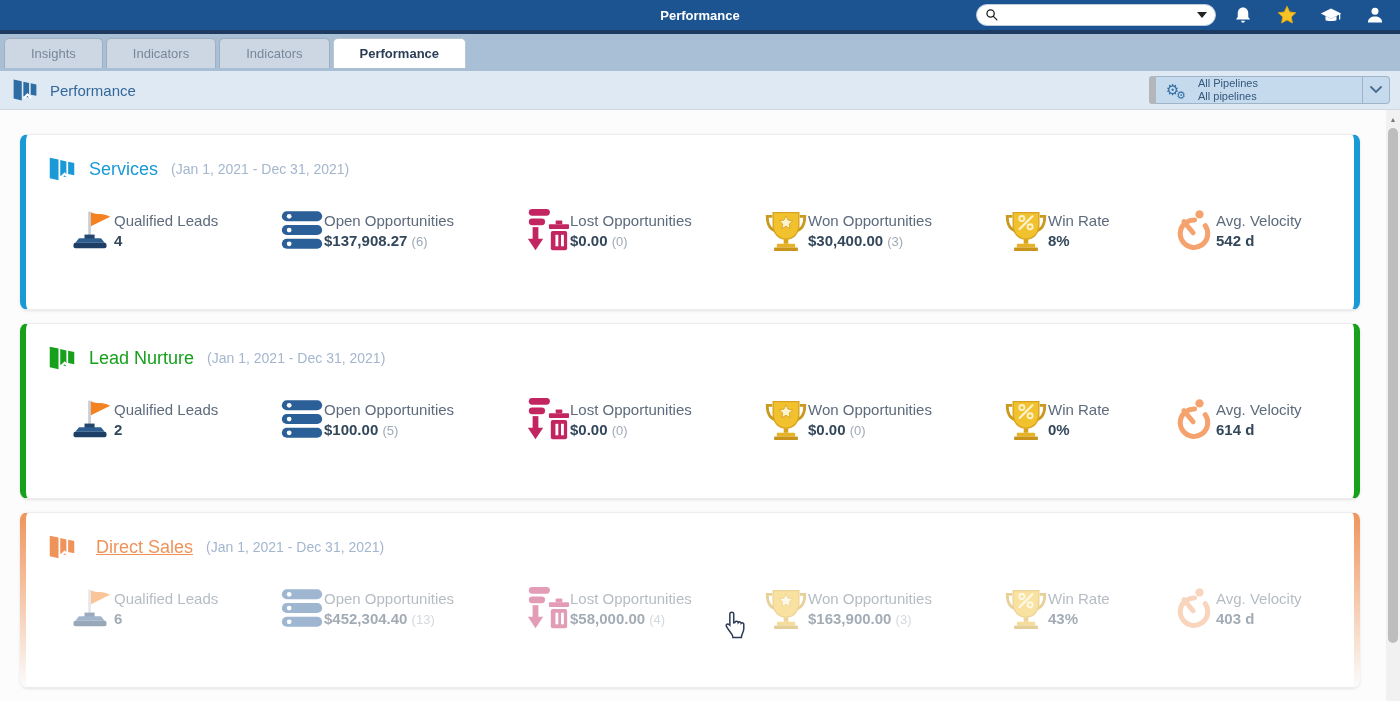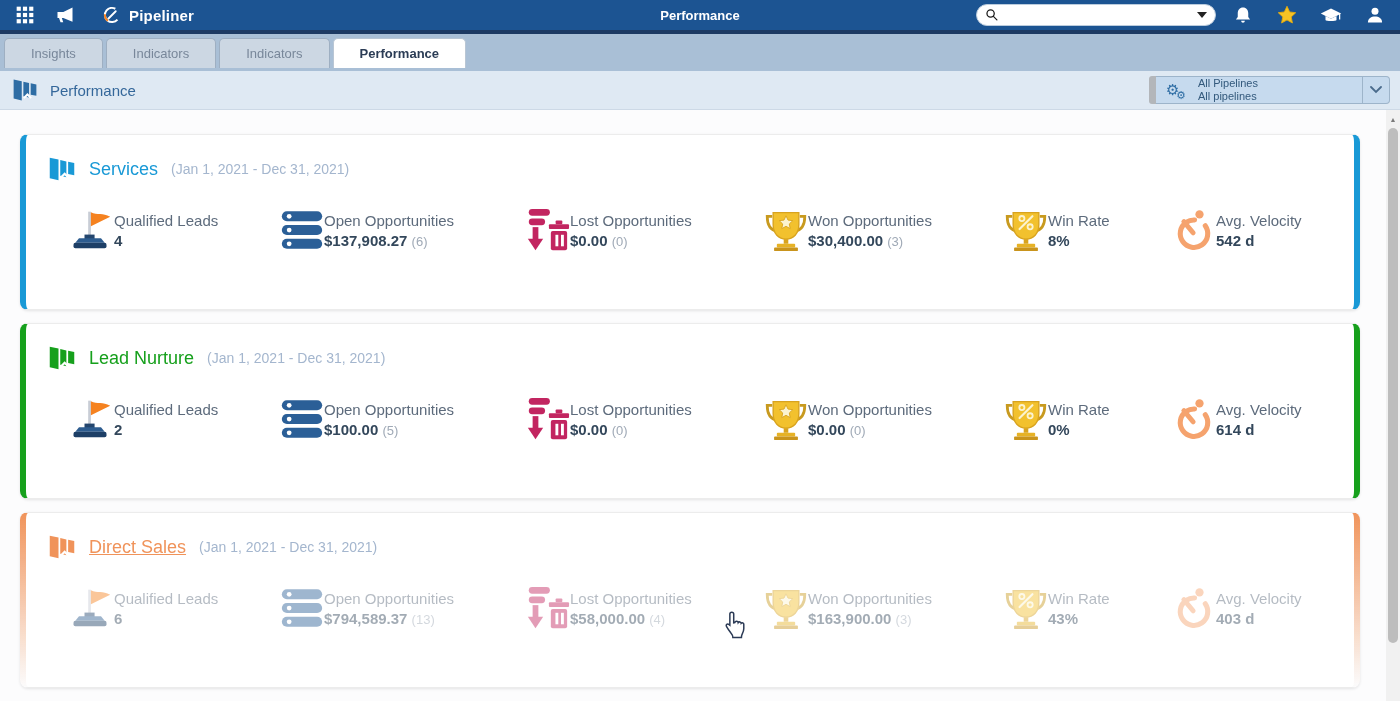--- a/index.html
+++ b/index.html
@@ -38,21 +38,21 @@
   .pipe-lines { font-size:11px; color:#33597c; line-height:1.15; }
   .pipe-divider { width:1px; background:#9db4ca; align-self:stretch; }
   .pipe-caret { width:26px; display:flex; align-items:center; justify-content:center; }
 
   
   .content { flex:1; background:#fcfcfd; position:relative; padding:24px 0 0 20px; overflow:hidden; }
   .card { width:1340px; height:176px; background:#fff; border:1px solid #ececec; border-left:6px solid var(--accent,#999); border-right:6px solid var(--accent,#999); border-radius:8px; box-shadow:0 1px 3px rgba(0,0,0,.10); margin-bottom:13px; position:relative; }
   .card-head { display:flex; align-items:center; gap:13px; padding:20px 8px 0 22px; }
   .card-pipe-icn { color:var(--accent); }
   .card-name { font-size:18px; color:var(--accent); cursor:pointer; }
-  .card-name.underline { text-decoration:underline; }
+  .card-name.underline { text-decoration:underline;margin-left:7px; }
   .card-date { font-size:14px; color:#a4b6ce; }
   .metrics { display:grid; grid-template-columns:214px 244px 240px 240px 168px auto; padding:24px 0 0 40px; align-items:center; }
   .metric { display:flex; align-items:center; gap:0; }
   .mtext { display:flex; flex-direction:column; gap:3px; }
   .mlabel { font-size:15px; color:#5d6b7c; }
   .mvalue { font-size:15px; font-weight:bold; color:#33475b; }
   .mcount { font-size:13px; font-weight:normal; color:#9fa9b6; }
   .card--dimmed .metrics { opacity:.45; }
   .card--dimmed { border-left-color:transparent; border-right-color:transparent; background:
       linear-gradient(#fff,#fff) padding-box,
@@ -179,38 +179,20 @@
     </symbol>
     <symbol id="i-hand" viewBox="0 0 24 28">
       <path d="M9 2c1 0 1.8.8 1.8 1.8V12l1-.2c.6-2 3-1.6 3.2 0 .8-1.2 2.6-.8 2.8.6.8-.8 2.4-.4 2.4 1v4.2c0 2-.6 3.2-1.4 4.6-.6 1-.8 2-.8 3.4h-8c0-1.6-.6-2.8-1.8-4.2C7 19.8 5 17 4 15.2c-.8-1.4.8-2.8 2.2-1.8l1 .8V3.8C7.2 2.8 8 2 9 2z" fill="#fff" stroke="#2b3a55" stroke-width="1.4"></path>
     </symbol>
   </defs>
 </svg>
 
 <div class="screen">
 
   <header class="topbar">
-    <div class="tb-left">
-      <div class="tb-btn">
-          <svg class="icn" width="20" height="20">
-            <use href="#i-grid"></use>
-          </svg>
-        </div>
-      <div class="tb-btn">
-          <svg class="icn" width="20" height="20">
-            <use href="#i-megaphone"></use>
-          </svg>
-        </div>
-      <div class="tb-logo">
-        <svg class="icn" width="20" height="20">
-            <use href="#i-logo"></use>
-          </svg>
-        <span class="tb-apptitle">Pipeliner</span>
-      </div>
-    </div>
     <div class="tb-center">Performance</div>
     <div class="tb-right">
       <div class="searchbox">
         <svg class="icn" width="14" height="14">
             <use href="#i-search"></use>
           </svg>
         <input placeholder="" style="">
         <span class="search-caret"></span>
       </div>
       <div class="tb-btn">
@@ -422,21 +404,21 @@
               <div class="mlabel">Qualified Leads</div>
           <div class="mvalue"><span>6</span> <span class="mcount"></span></div>
             </div>
         </div>
         <div class="metric">
           <svg width="44" height="41">
               <use href="#i-stack"></use>
             </svg>
           <div class="mtext">
               <div class="mlabel">Open Opportunities</div>
-          <div class="mvalue"><span>$794,589.37</span> <span class="mcount">(13)</span></div>
+          <div class="mvalue"><span>$452,304.40</span> <span class="mcount">(13)</span></div>
             </div>
         </div>
         <div class="metric">
           <svg width="46" height="46">
               <use href="#i-lost"></use>
             </svg>
           <div class="mtext">
               <div class="mlabel">Lost Opportunities</div>
           <div class="mvalue"><span>$58,000.00</span> <span class="mcount">(4)</span></div>
             </div>

